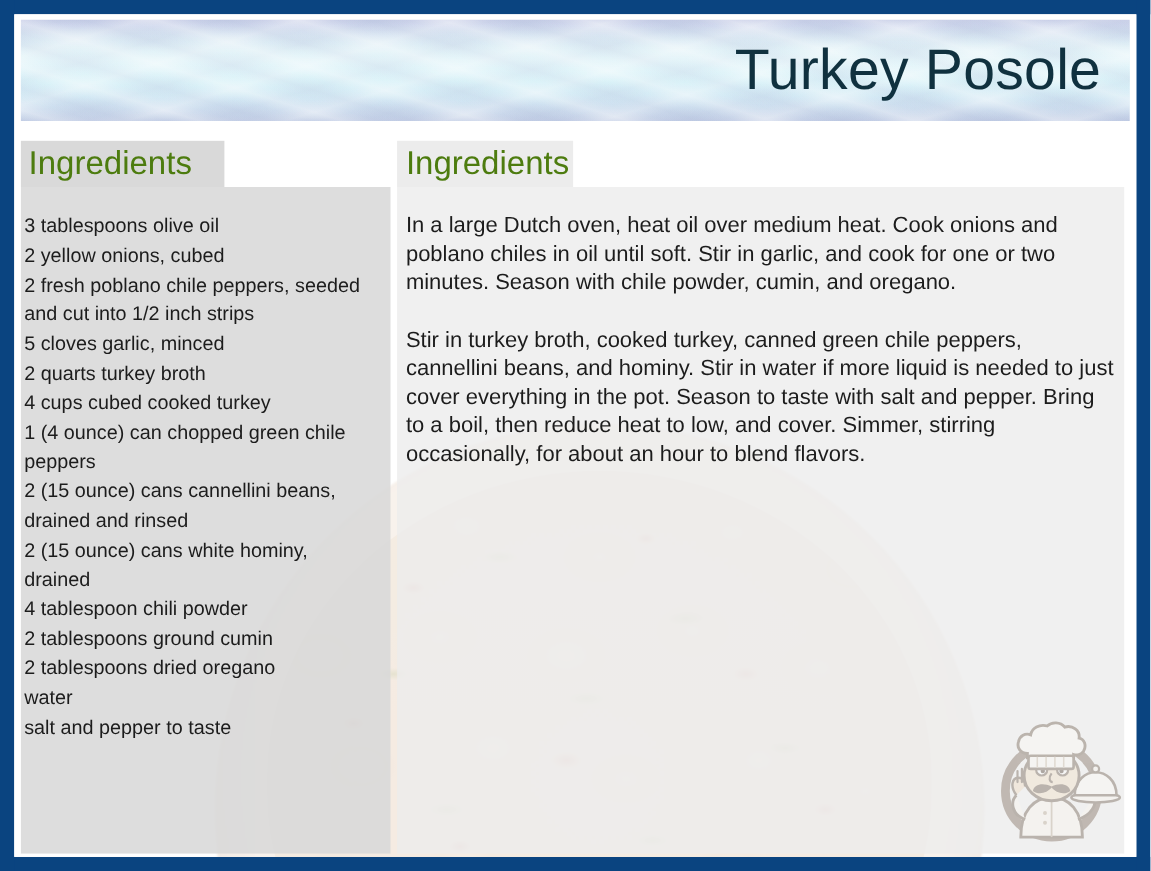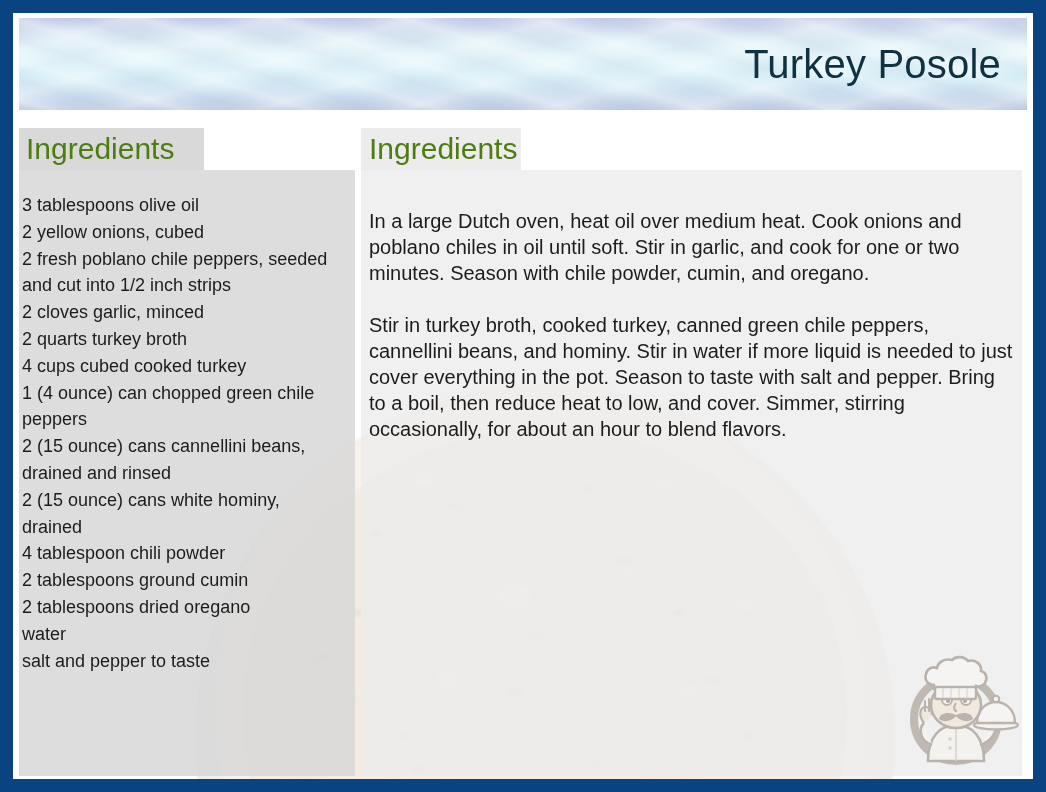--- a/index.html
+++ b/index.html
@@ -82,21 +82,21 @@
         rgba(255,255,255,0.35) 40%,
         rgba(255,255,255,0.28) 55%,
         rgba(255,255,255,0.00) 100%);
     pointer-events: none;
   }
   .banner-title {
     position: absolute;
     right: 26px;
     top: 50%;
     transform: translateY(-50%);
-    font-size: 40px;
+    font-size: 52px;
     color: #10313f;
     white-space: nowrap;
     letter-spacing: 0.2px;
   }
 
   
   .photo-layer {
     position: absolute;
     left: 13px;
     top: 110px;
@@ -233,21 +233,21 @@
     padding: 0;
     font-size: 18px;
     line-height: 26.8px;
     color: #1c1c1c;
   }
   .ing-list li { margin: 0; padding: 0; }
 
   .dir-paras {
     position: absolute;
     left: 369px;
-    top: 208px;
+    top: 192px;
     width: 648px;
     font-size: 20px;
     line-height: 26px;
     color: #1c1c1c;
   }
   .dir-paras p { margin: 0 0 26px 0; }
 
   
   .chef-logo {
     position: absolute;
@@ -280,21 +280,21 @@
     <div class="beans"></div>
   </div>
 
   <div class="ing-head-tab"></div>
   <div class="ing-body"></div>
   <div class="section-heading heading-ingredients">Ingredients</div>
   <ul class="ing-list" id="ingredients-list">
       <li>3 tablespoons olive oil</li>
       <li>2 yellow onions, cubed</li>
       <li>2 fresh poblano chile peppers, seeded and cut into 1/2 inch strips</li>
-      <li>2 cloves garlic, minced</li>
+      <li>5 cloves garlic, minced</li>
       <li>2 quarts turkey broth</li>
       <li>4 cups cubed cooked turkey</li>
       <li>1 (4 ounce) can chopped green chile peppers</li>
       <li>2 (15 ounce) cans cannellini beans, drained and rinsed</li>
       <li>2 (15 ounce) cans white hominy, drained</li>
       <li>4 tablespoon chili powder</li>
       <li>2 tablespoons ground cumin</li>
       <li>2 tablespoons dried oregano</li>
       <li>water</li>
       <li>salt and pepper to taste</li>

